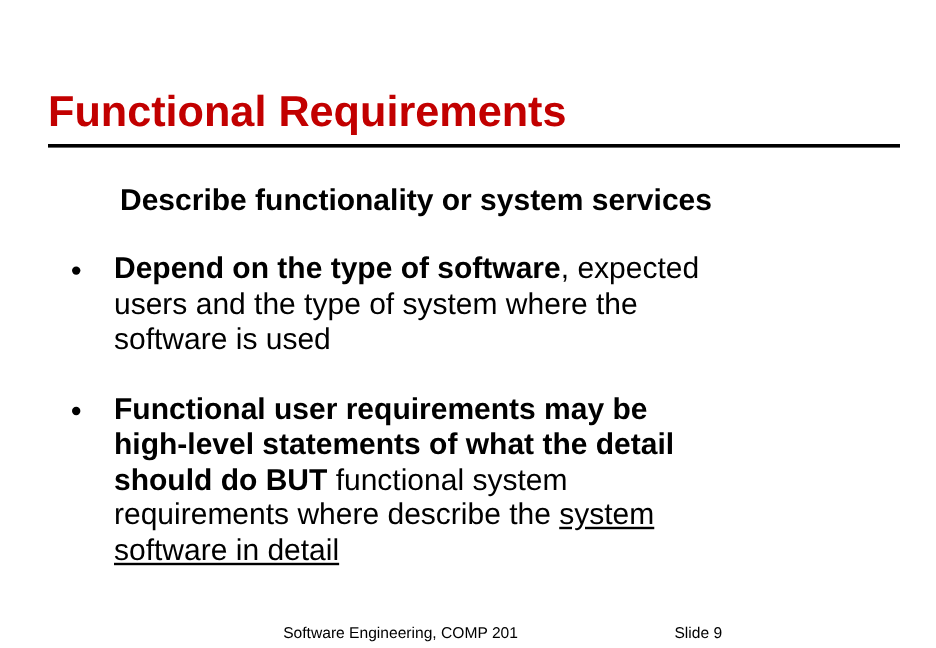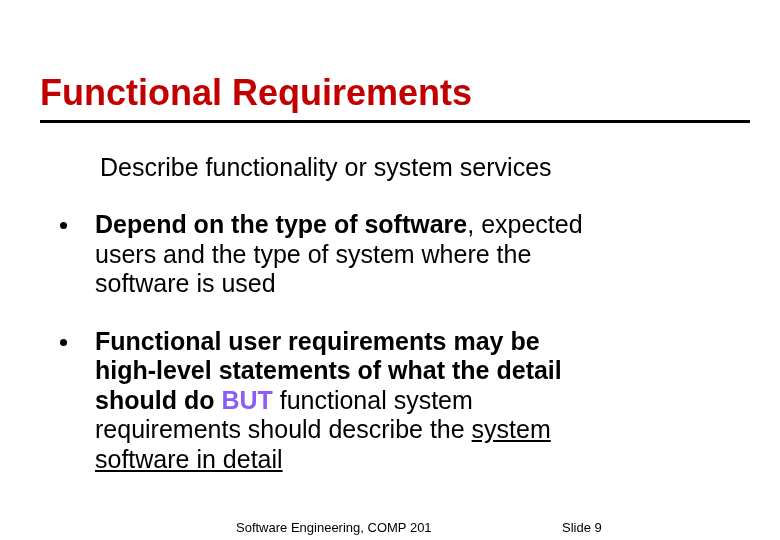--- a/index.html
+++ b/index.html
@@ -1,27 +1,27 @@
 <!DOCTYPE html>
 <html><head>
 <meta charset="utf-8">
 <style>
   * { margin: 0; padding: 0; box-sizing: border-box; }
   html, body { width: 780px; height: 540px; background: #ffffff; font-family: Arial, Helvetica, sans-serif; color: #000; }
   .slide { width: 652px; height: 540px; position: relative; padding: 0 40px; }
   .title-wrap { padding-top: 72px; }
   .title { font-size: 36px; font-weight: bold; color: #c20000; letter-spacing: 0px; }
   .rule { border: none; border-top: 3px solid #000; margin-top: 6px; width: 710px; }
-  .subtitle { font-size: 25px; font-weight: normal; margin-top: 30px; margin-left: 60px; }
+  .subtitle { font-size: 25px; font-weight: bold; margin-top: 30px; margin-left: 60px; }
   .bullets { margin-top: 28px; }
   .bullet { display: flex; align-items: flex-start; margin-left: 20px; margin-right: 10px; margin-bottom: 28px; }
   .dot { width: 7px; height: 7px; border-radius: 50%; background: #000; flex: 0 0 auto; margin-top: 12px; margin-right: 28px; }
   .bullet-text { font-size: 25px; line-height: 1.18; }
   .bold { font-weight: bold; }
-  .red-bold { font-weight: bold; color: #8b5cf6; }
+  .red-bold { font-weight: bold; color: #000000; }
   .underline { text-decoration: underline; }
   .footer { position: absolute; bottom: 20px; left: 0; width: 780px; font-size: 13px; }
   .footer-left { position: absolute; left: 236px; }
   .footer-right { position: absolute; left: 562px; }
 </style>
 </head>
 <body>
 
 <div class="slide">
 
@@ -37,21 +37,21 @@
     <div class="bullet">
       <span class="dot"></span>
       <div class="bullet-text">
         <span class="bold">Depend on the type of software</span><span>, expected users and the type of system where the software is used</span>
       </div>
     </div>
 
     <div class="bullet">
       <span class="dot"></span>
       <div class="bullet-text">
-        <span class="bold">Functional user requirements may be high-level statements of what the detail should do </span><span class="red-bold">BUT</span><span> functional system requirements should describe the </span><span class="underline">system software in detail</span>
+        <span class="bold">Functional user requirements may be high-level statements of what the detail should do </span><span class="red-bold">BUT</span><span> functional system requirements where describe the </span><span class="underline">system software in detail</span>
       </div>
     </div>
 
   </div>
 
   <div class="footer">
     <span class="footer-left">Software Engineering, COMP 201</span>
     <span class="footer-right">
       <span>Slide </span><span>9</span>
     </span>

